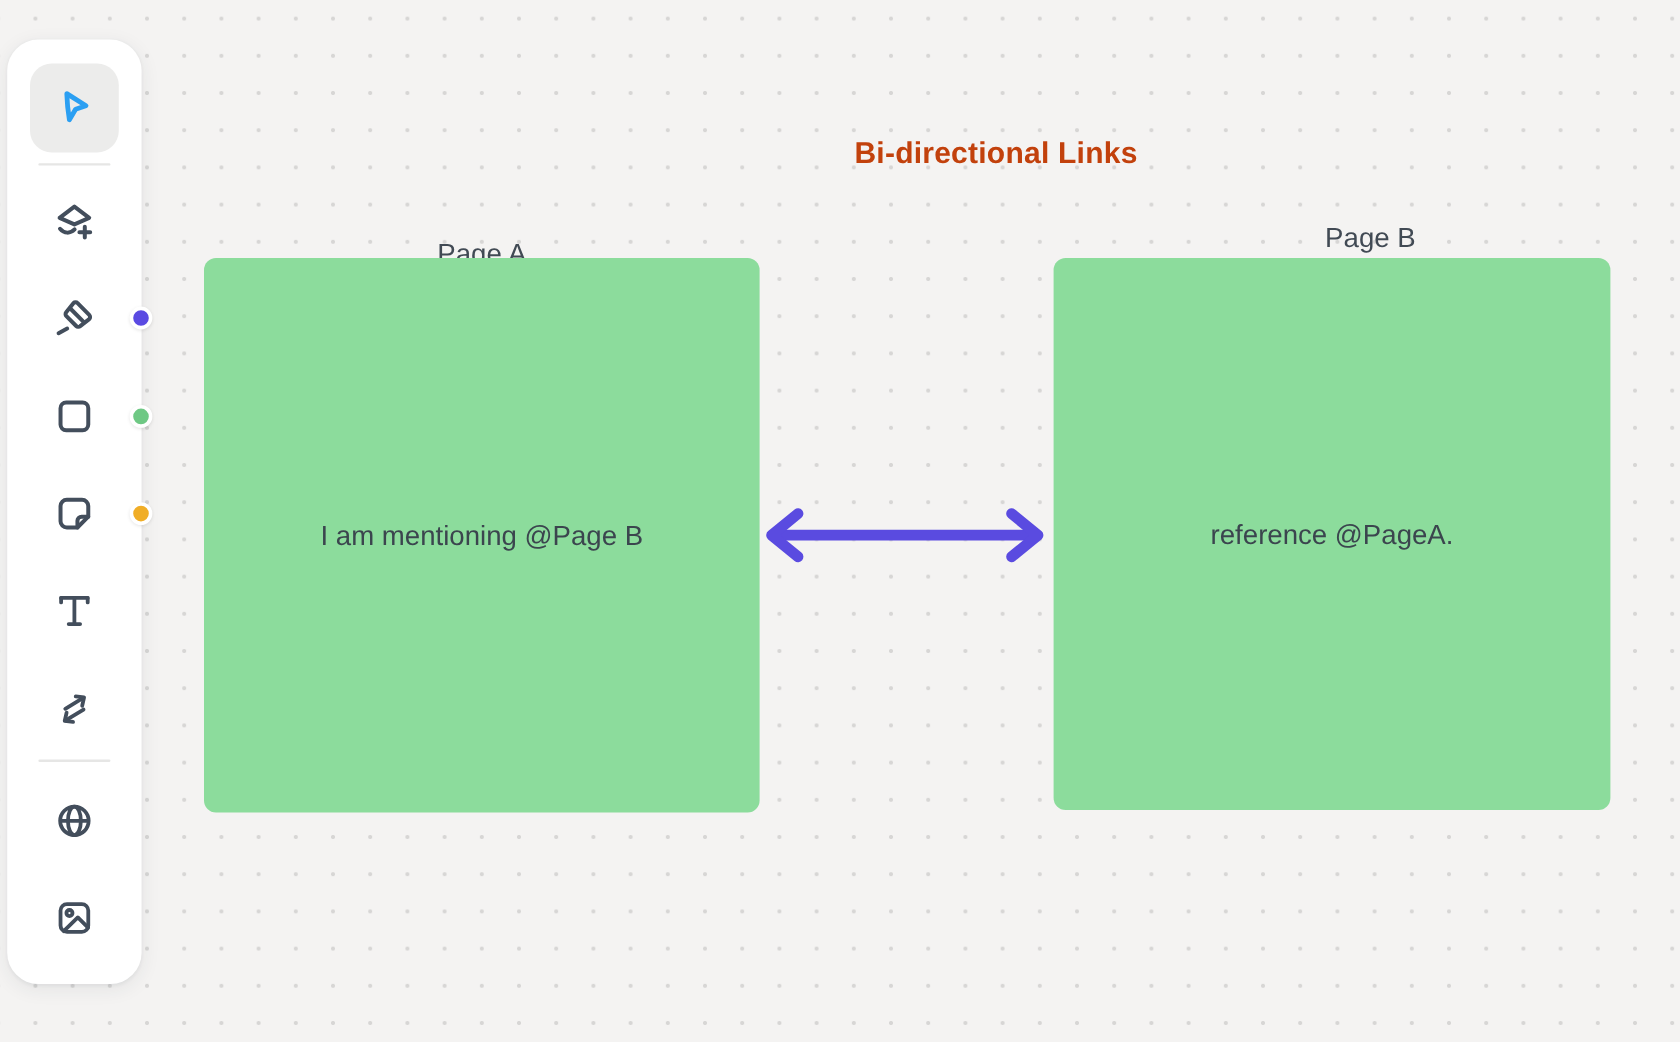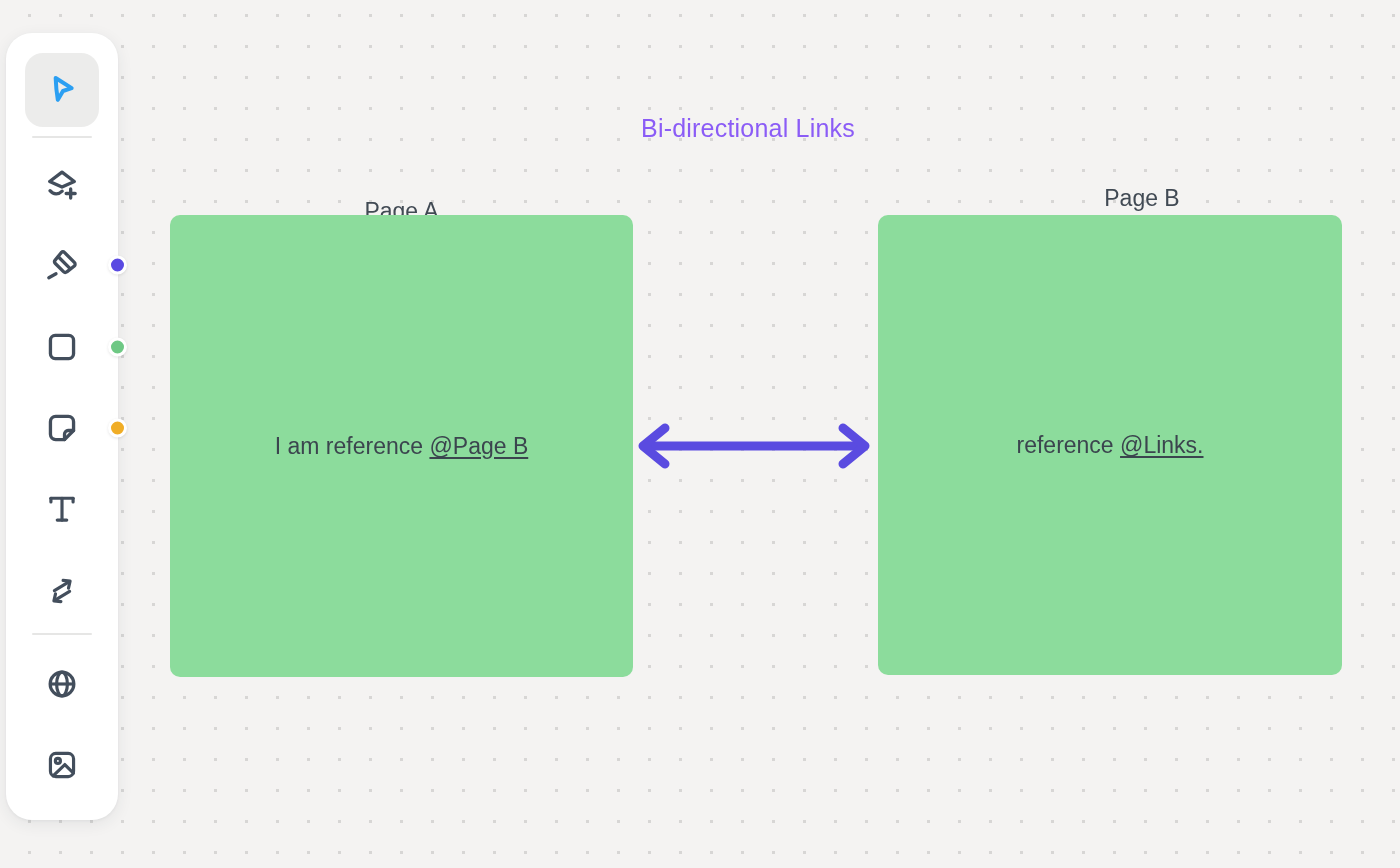--- a/index.html
+++ b/index.html
@@ -36,37 +36,37 @@
   }
   .badge {
     position:absolute; left:102px; width:19px; height:19px; border-radius:50%;
     border:3.5px solid #ffffff; transform:translateY(-50%);
     box-shadow:0 1px 3px rgba(0,0,0,.10);
   }
 
   
   .board-title {
     position:absolute; left:548px; top:114px; width:400px;
-    text-align:center; font-size:25px; font-weight:normal; color:#8b5cf6;
+    text-align:right; font-size:25px; font-weight:bold; color:#c2410c;
     letter-spacing:.2px; cursor:default;
   }
   .page-label {
     position:absolute; text-align:center; font-size:23px; color:#414a54;
   }
   .label-a { left:170px; top:198px; width:463px; }
   .label-b { left:910px; top:185px; width:464px; }
 
   .note {
     position:absolute; border-radius:10px;
     display:flex; align-items:center; justify-content:center;
     text-align:center; font-size:23px; line-height:46px; color:#3b454e;
   }
   .note-a { left:170px; top:215px; width:463px; height:462px; }
   .note-b { left:878px; top:215px; width:464px; height:460px; }
-  .note .u { text-decoration:underline; text-underline-offset:3px; }
+  .note .u { text-underline-offset:3px; }
   .note .i { font-style:italic; }
 
   .link-arrow { position:absolute; left:630px; top:419px; width:248px; height:54px; }
   .link-arrow svg { display:block; }
 </style>
 </head>
 <body>
 
 <div class="toolbar">
 
@@ -165,27 +165,27 @@
   </button>
 </div>
 
 <div class="board-title">Bi-directional Links</div>
 
 <div class="page-label label-a">Page A</div>
 <div class="page-label label-b">Page B</div>
 
 <div class="note note-a" style="background-color: rgb(140, 220, 156);">
   <div>
-    <div><span>I am reference </span><span class="u">@Page B</span></div>
+    <div><span>I am mentioning </span><span class="u">@Page B</span></div>
   </div>
 </div>
 
 <div class="note note-b" style="background-color: rgb(140, 220, 156);">
   <div>
-    <div><span>reference </span><span class="u">@Links.</span></div>
+    <div><span>reference </span><span class="u">@PageA.</span></div>
   </div>
 </div>
 
 <div class="link-arrow" style="color: rgb(90, 75, 224);">
   <svg width="248" height="54" viewBox="0 0 248 54" fill="none" stroke="currentColor" stroke-width="9" stroke-linecap="round" stroke-linejoin="round">
     <path d="M14 27 H234"></path>
     <path d="M35 9 L13 27 L35 45"></path>
     <path d="M213 9 L235 27 L213 45"></path>
   </svg>
 </div>

